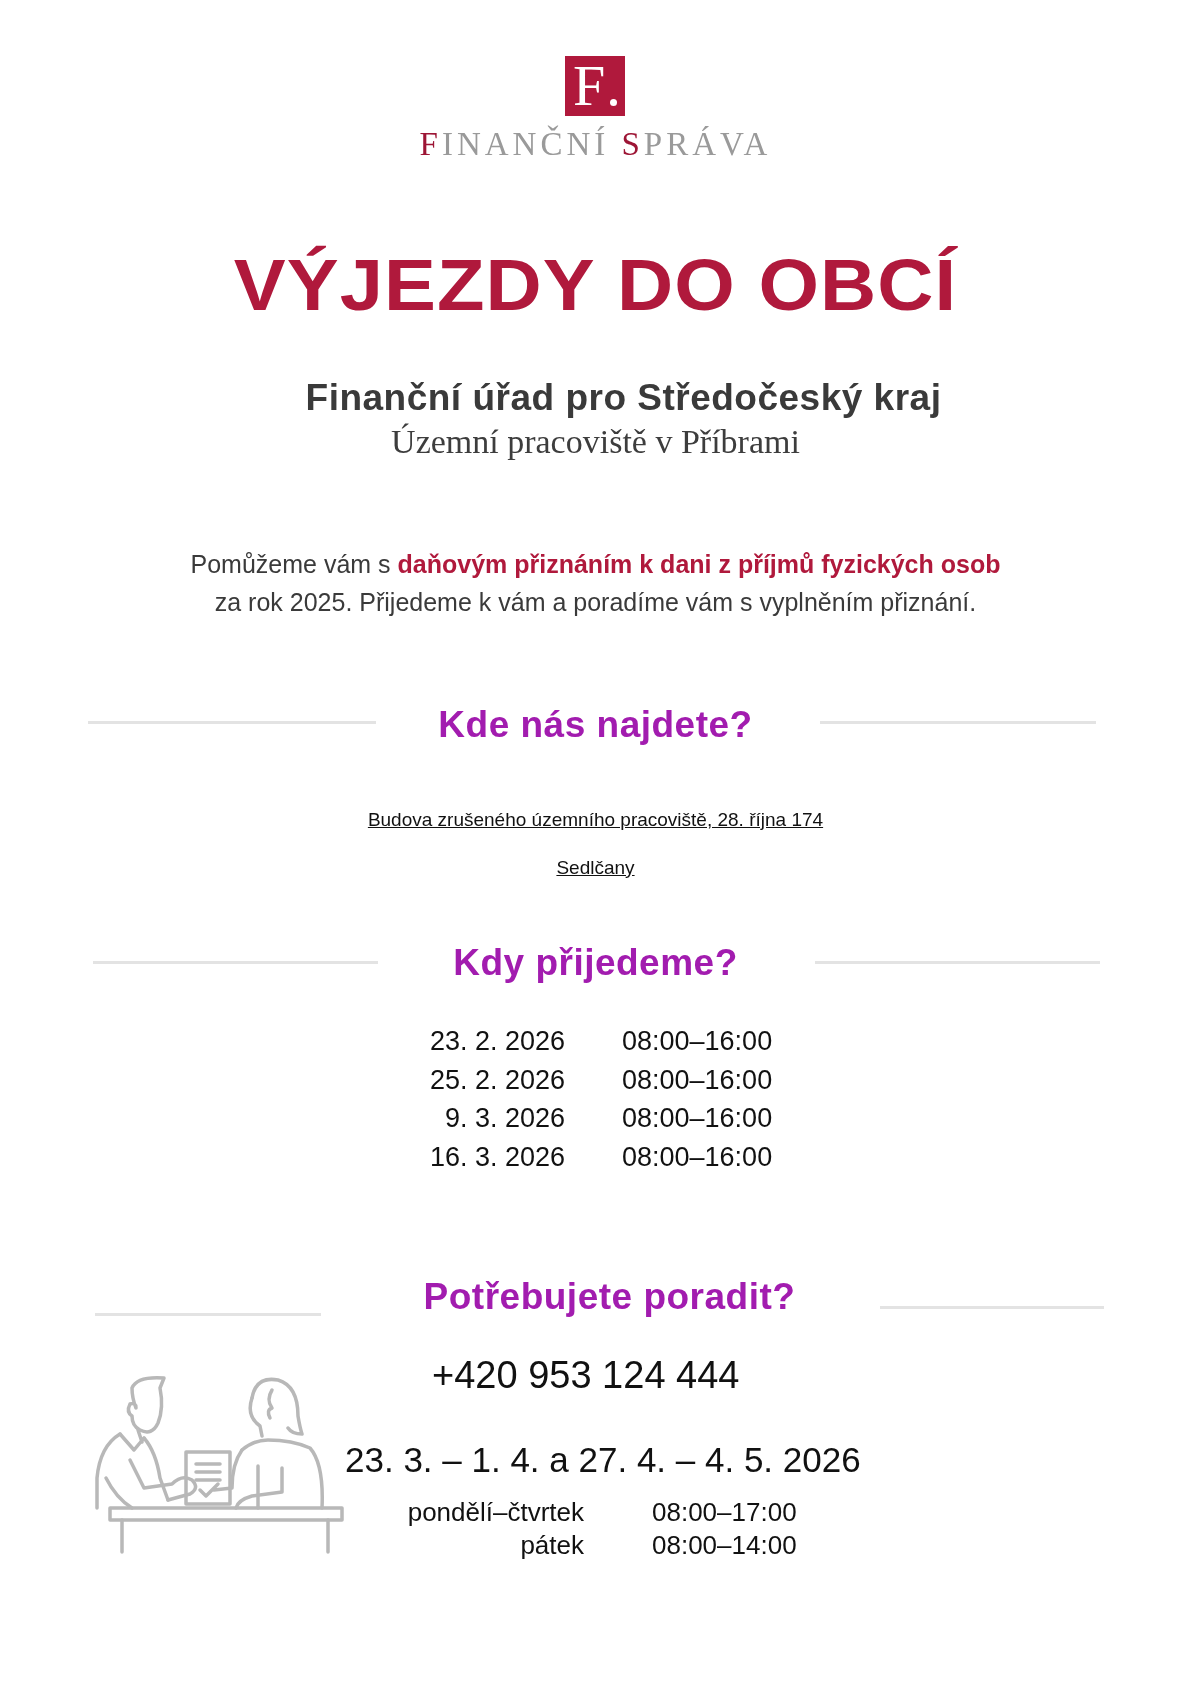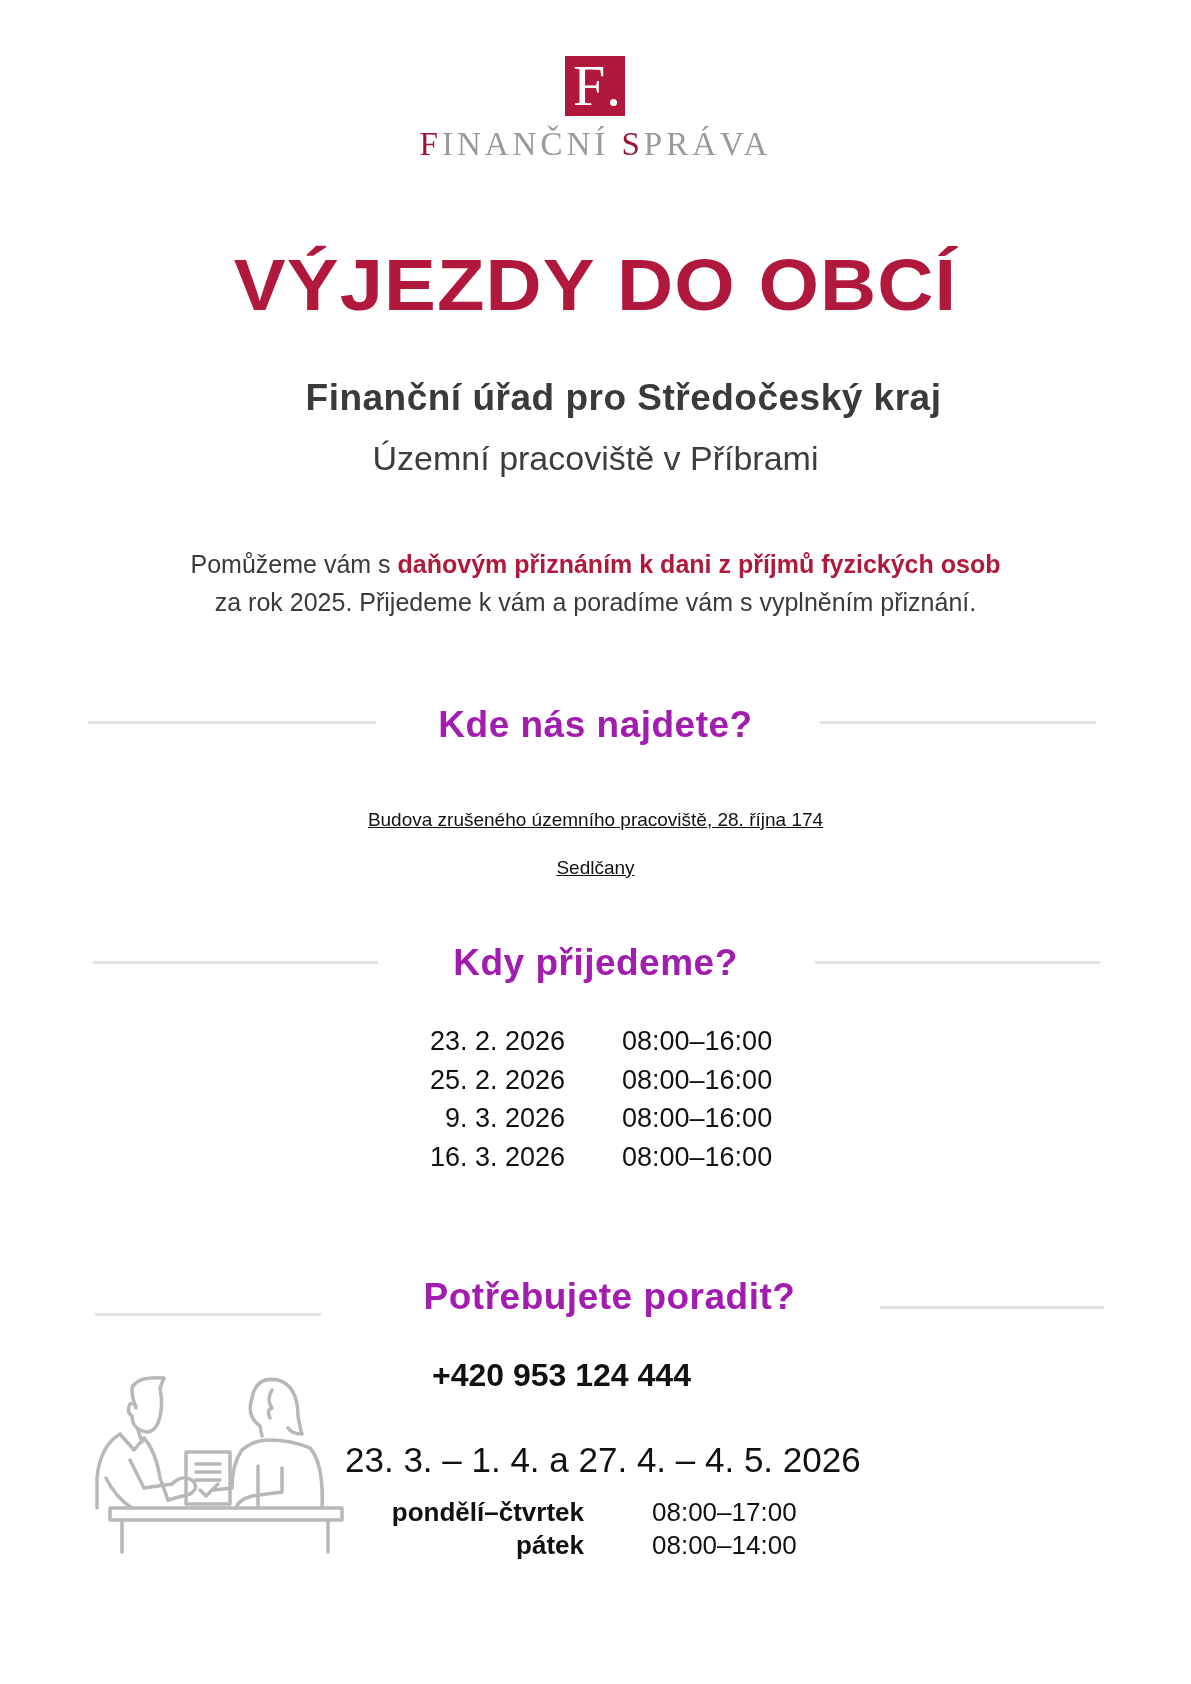--- a/index.html
+++ b/index.html
@@ -6,33 +6,33 @@
   body { width: 1191px; height: 1684px; position: relative; overflow: hidden; font-family: "Liberation Sans", sans-serif; }
   .abs { position: absolute; }
   .center { left: 0; width: 1191px; text-align: center; }
   .logo-box { left: 565px; top: 56px; width: 60px; height: 60px; background: #b0193c; }
   .logo-f { position: absolute; left: 8px; top: 0px; font-family: "Liberation Serif", serif; font-size: 58px; line-height: 60px; color: #ffffff; }
   .logo-dot { position: absolute; left: 45px; top: 43px; width: 7px; height: 7px; border-radius: 50%; background: #ffffff; }
   .logo-text { top: 124px; font-family: "Liberation Serif", serif; font-size: 33px; letter-spacing: 4px; color: #9a9a9a; line-height: 40px; }
   .logo-text .red { color: #9d1535; }
   .title { top: 245px; font-size: 72px; font-weight: bold; color: #b0193c; line-height: 80px; letter-spacing: 1px; transform: scaleX(1.08); }
   .subtitle { top: 375px; font-size: 37px; font-weight: bold; color: #3a3a3a; line-height: 46px; letter-spacing: 0.5px; padding-left: 28px; }
-  .workplace { top: 436px; font-size: 34px; color: #3d3d3d; line-height: 44px; }
+  .workplace { top: 420px; font-size: 34px; color: #3d3d3d; line-height: 44px; font-family: Liberation Serif, serif; }
   .intro { top: 545px; font-size: 25px; color: #3a3a3a; line-height: 38px; }
   .intro .hl { color: #b0193c; font-weight: bold; }
   .section-title { font-size: 37px; font-weight: bold; color: #a21caf; line-height: 46px; letter-spacing: 0.5px; }
   .rule { height: 3px; background: #e3e3e3; }
   .plain { font-size: 19px; color: #111111; line-height: 40px; text-decoration: underline; }
   .sched-row { left: 0; width: 1191px; height: 38px; font-size: 27px; color: #111; line-height: 38px; }
   .sched-date { position: absolute; right: 626px; text-align: left; }
   .sched-time { position: absolute; left: 622px; }
-  .phone { top: 1353px; font-size: 32px; font-weight: bold; color: #111; line-height: 44px; left: 432px; }
+  .phone { top: 1353px; font-size: 38px; font-weight: normal; color: #111; line-height: 44px; left: 432px; }
   .range { top: 1438px; font-size: 35px; color: #111; line-height: 44px; left: 345px; }
   .hours-row { left: 0; width: 1191px; height: 33px; font-size: 26px; line-height: 33px; color: #111; }
-  .hours-label { position: absolute; right: 607px; font-weight: bold; text-align: right; }
+  .hours-label { position: absolute; right: 607px; font-weight: normal; text-align: right; }
   .hours-time { position: absolute; left: 645px; margin-left: 7px; }
   .illus { left: 92px; top: 1368px; width: 260px; height: 190px; }
 </style>
 </head>
 <body>
 
 <div class="abs logo-box">
   <span class="logo-f">F</span>
   <span class="logo-dot"></span>
 </div>

